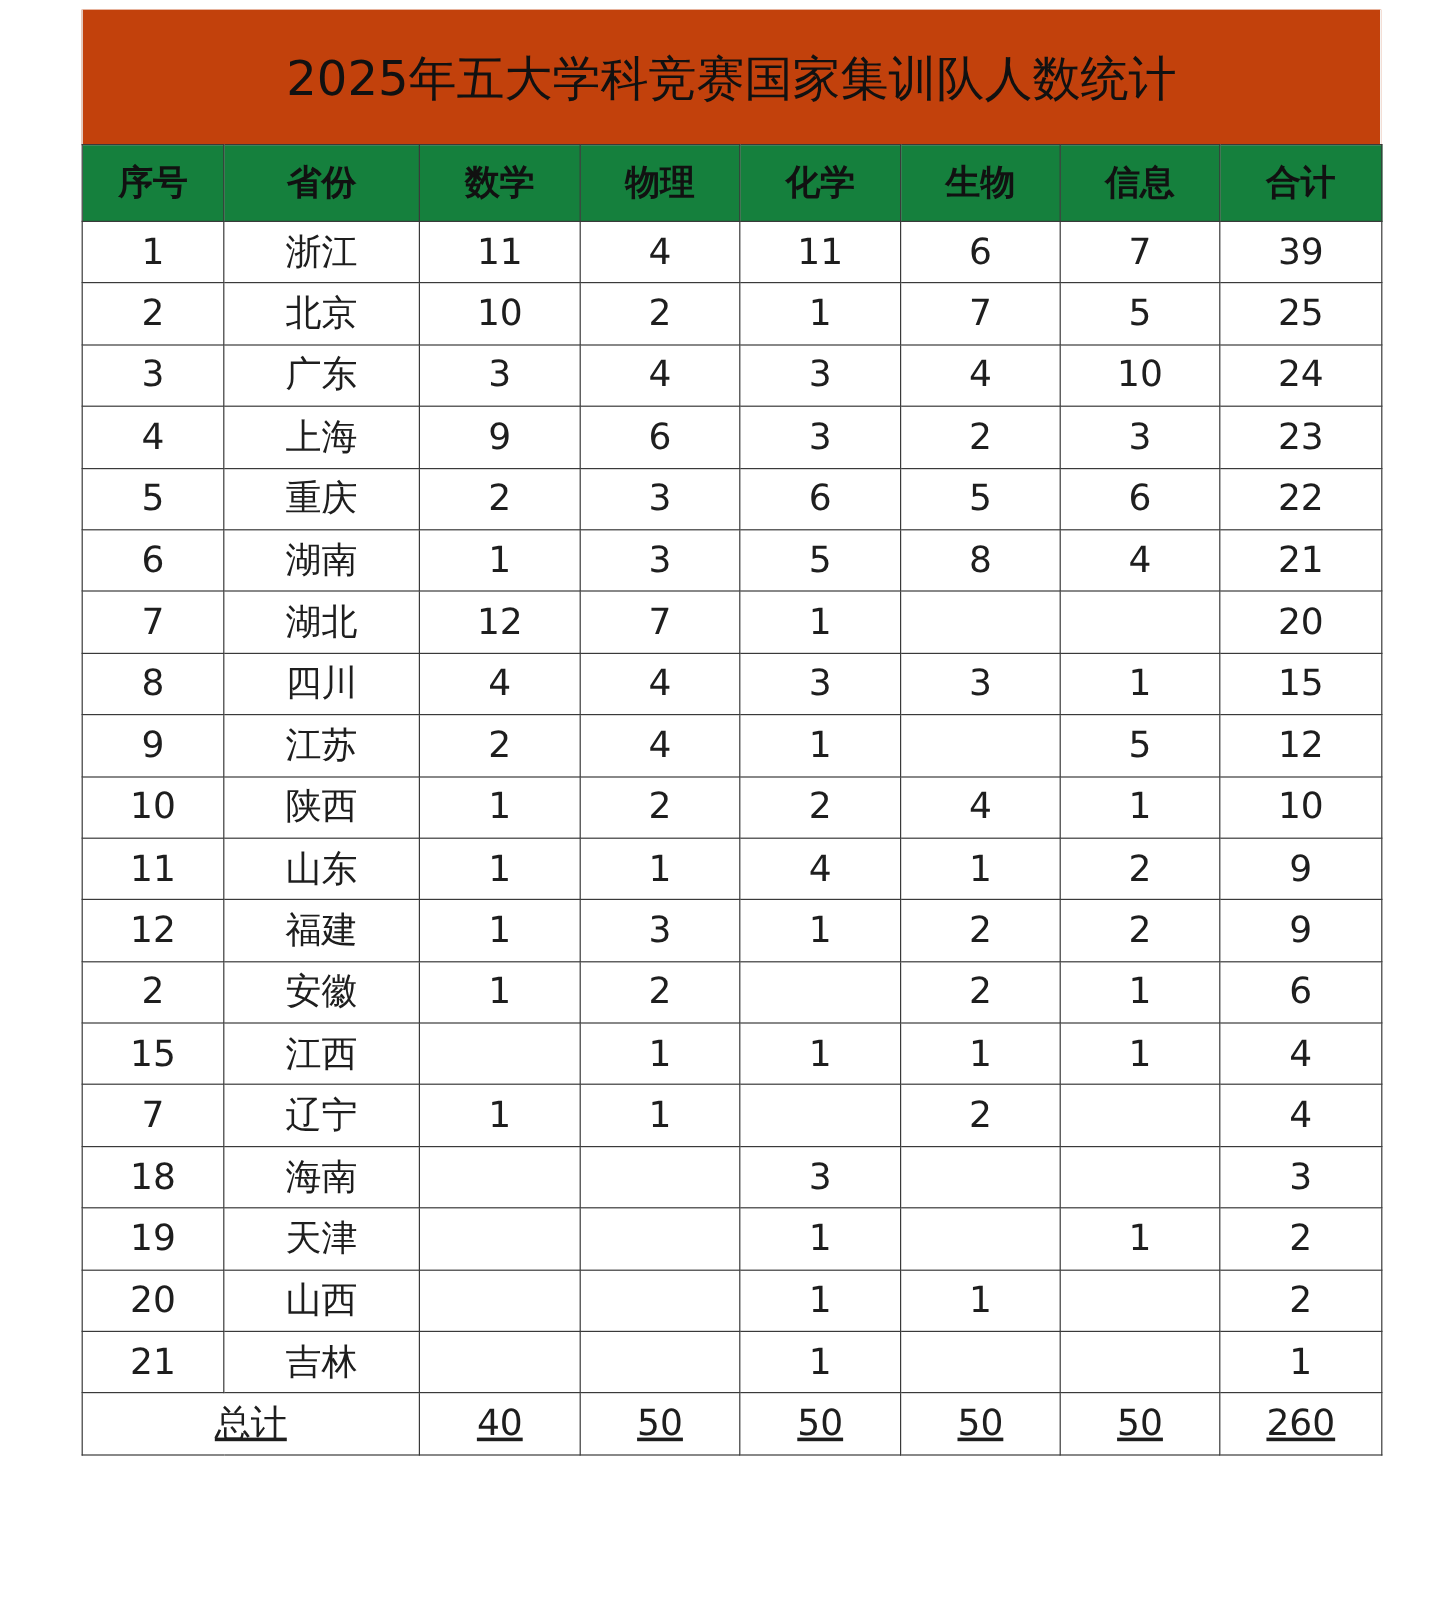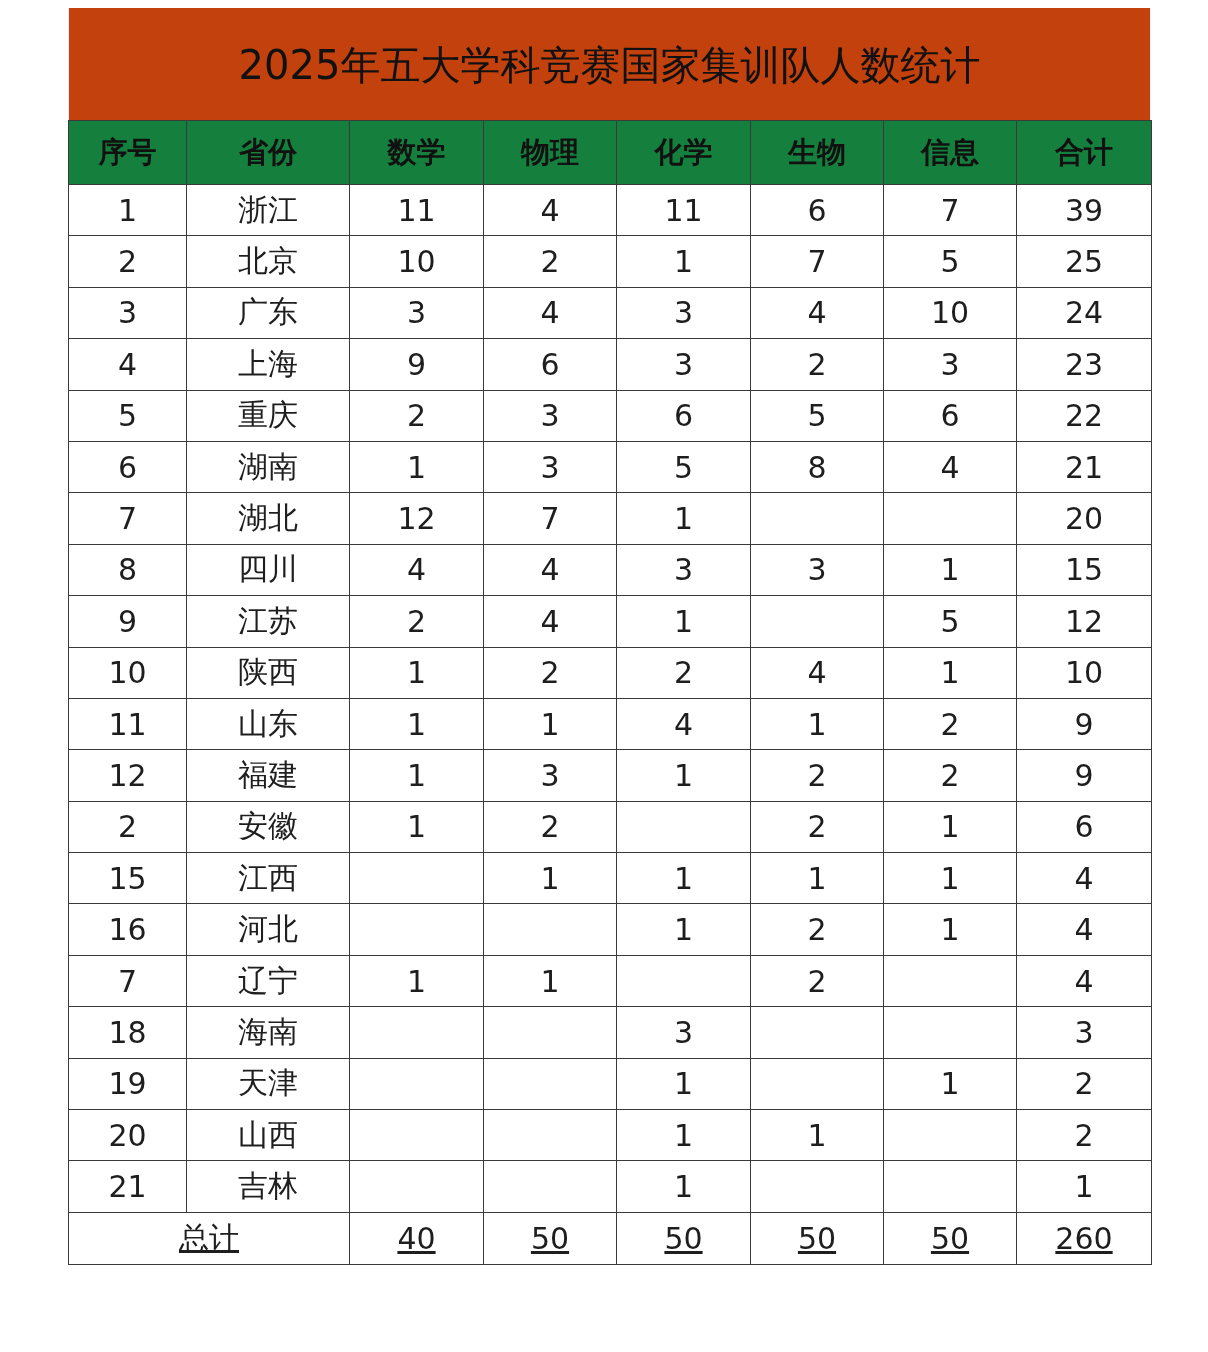--- a/index.html
+++ b/index.html
@@ -182,30 +182,20 @@
           <td>15</td>
           <td>江西</td>
           <td></td>
           <td>1</td>
           <td>1</td>
           <td>1</td>
           <td>1</td>
           <td>4</td>
         </tr>
         <tr>
-          <td>16</td>
-          <td>河北</td>
-          <td></td>
-          <td></td>
-          <td>1</td>
-          <td>2</td>
-          <td>1</td>
-          <td>4</td>
-        </tr>
-        <tr>
           <td>7</td>
           <td>辽宁</td>
           <td>1</td>
           <td>1</td>
           <td></td>
           <td>2</td>
           <td></td>
           <td>4</td>
         </tr>
         <tr>

